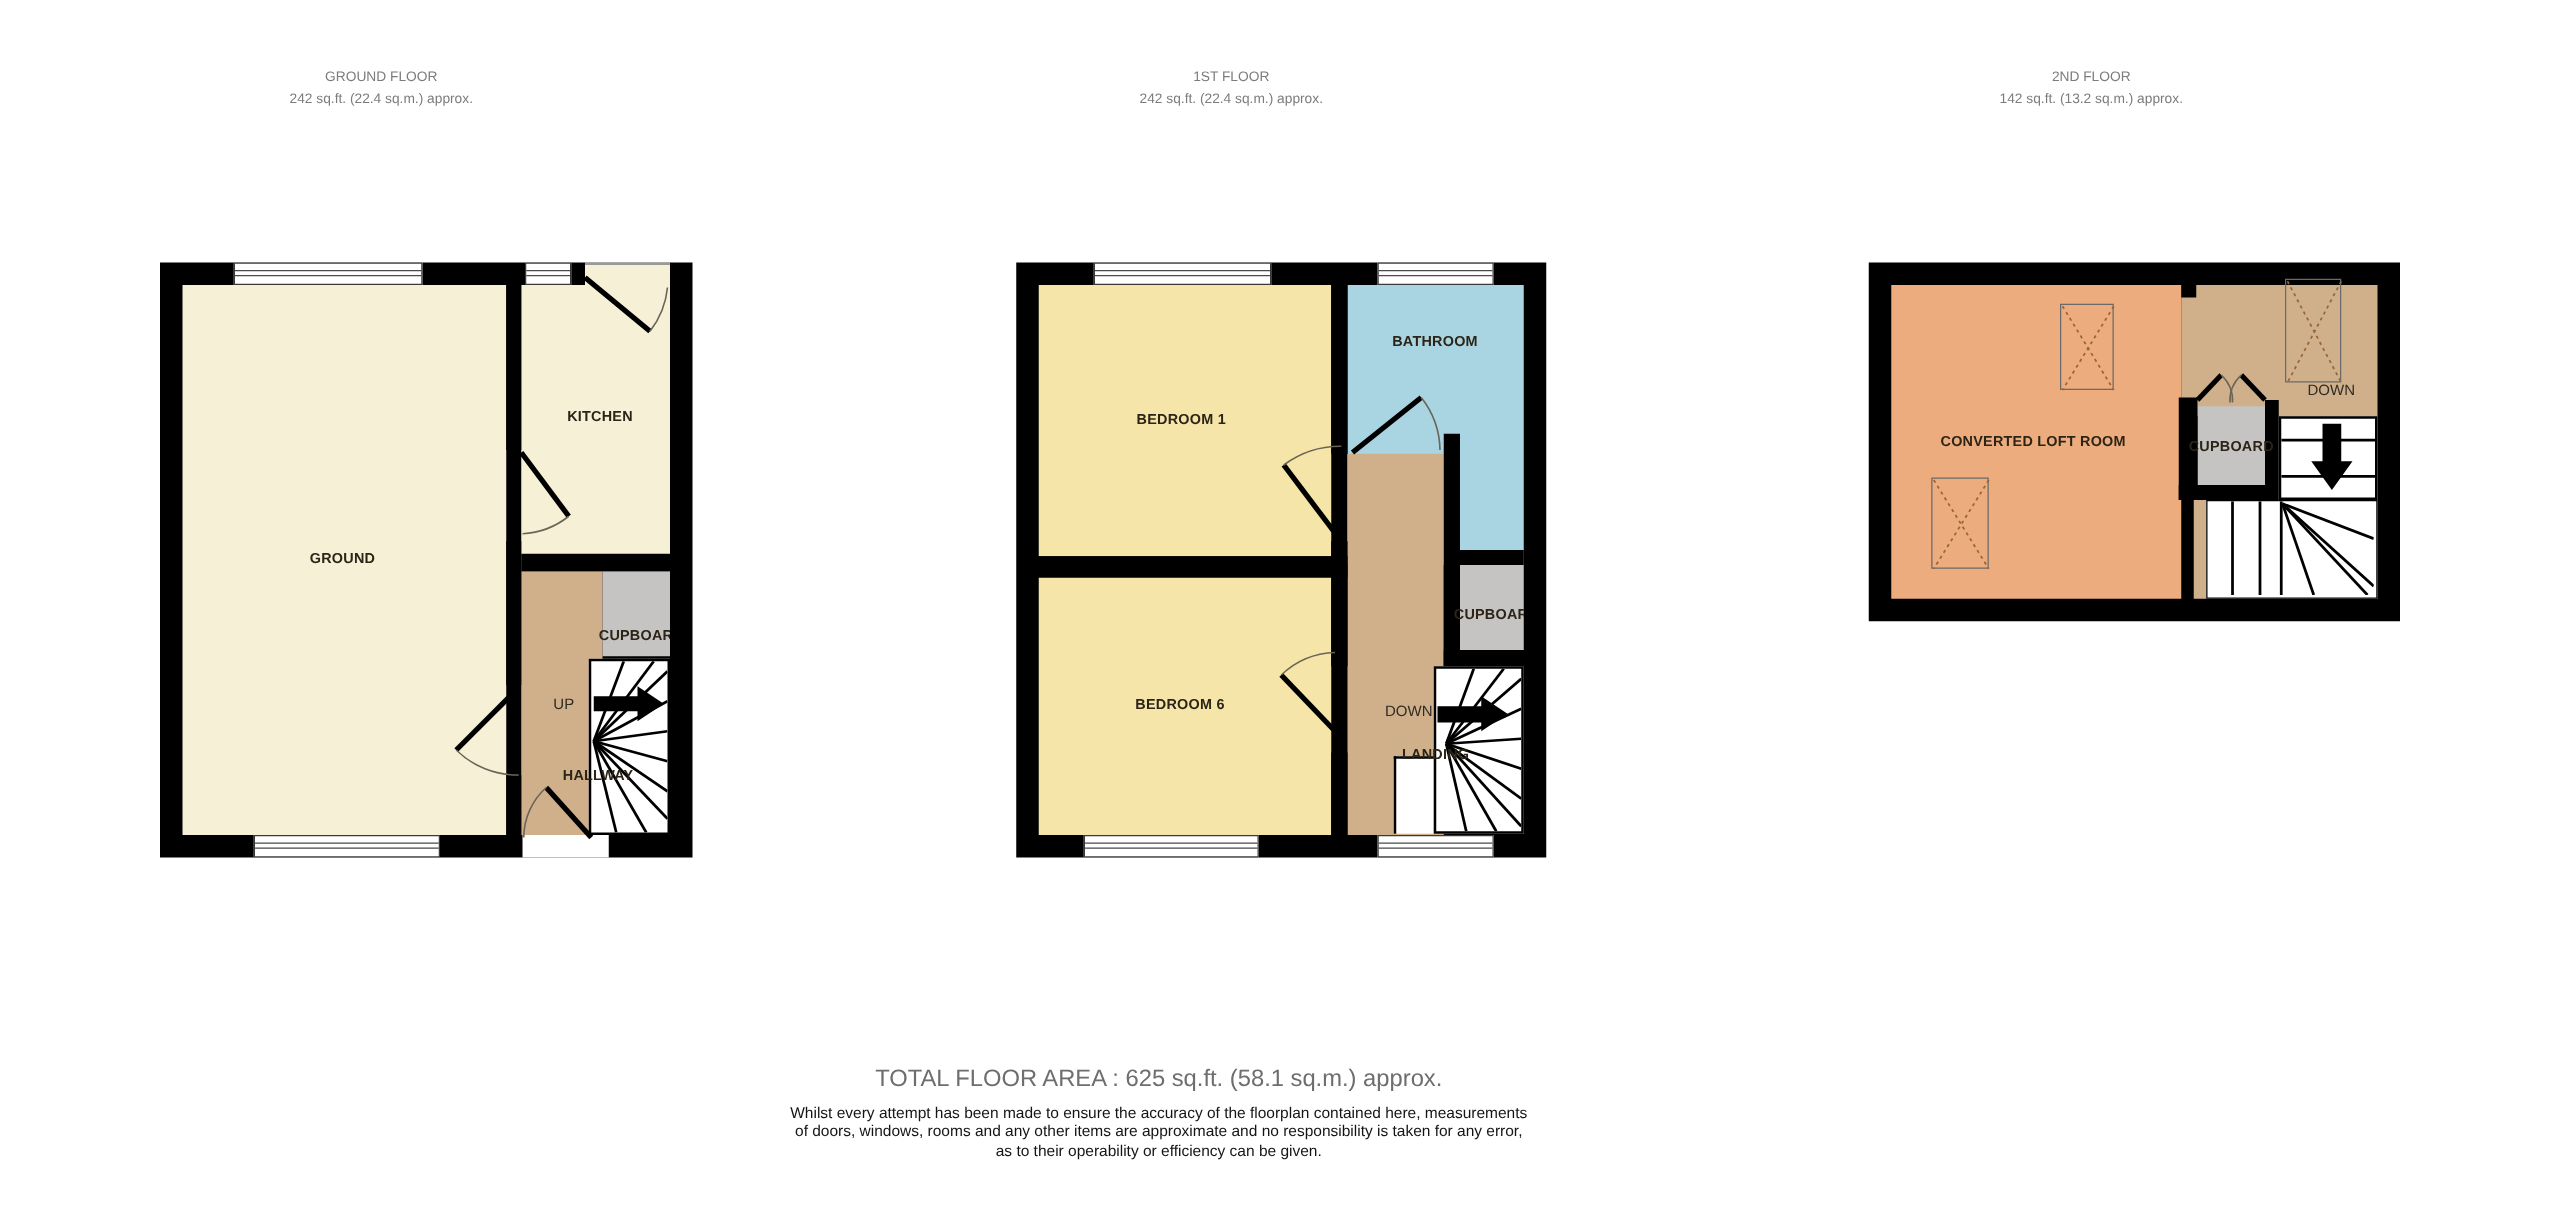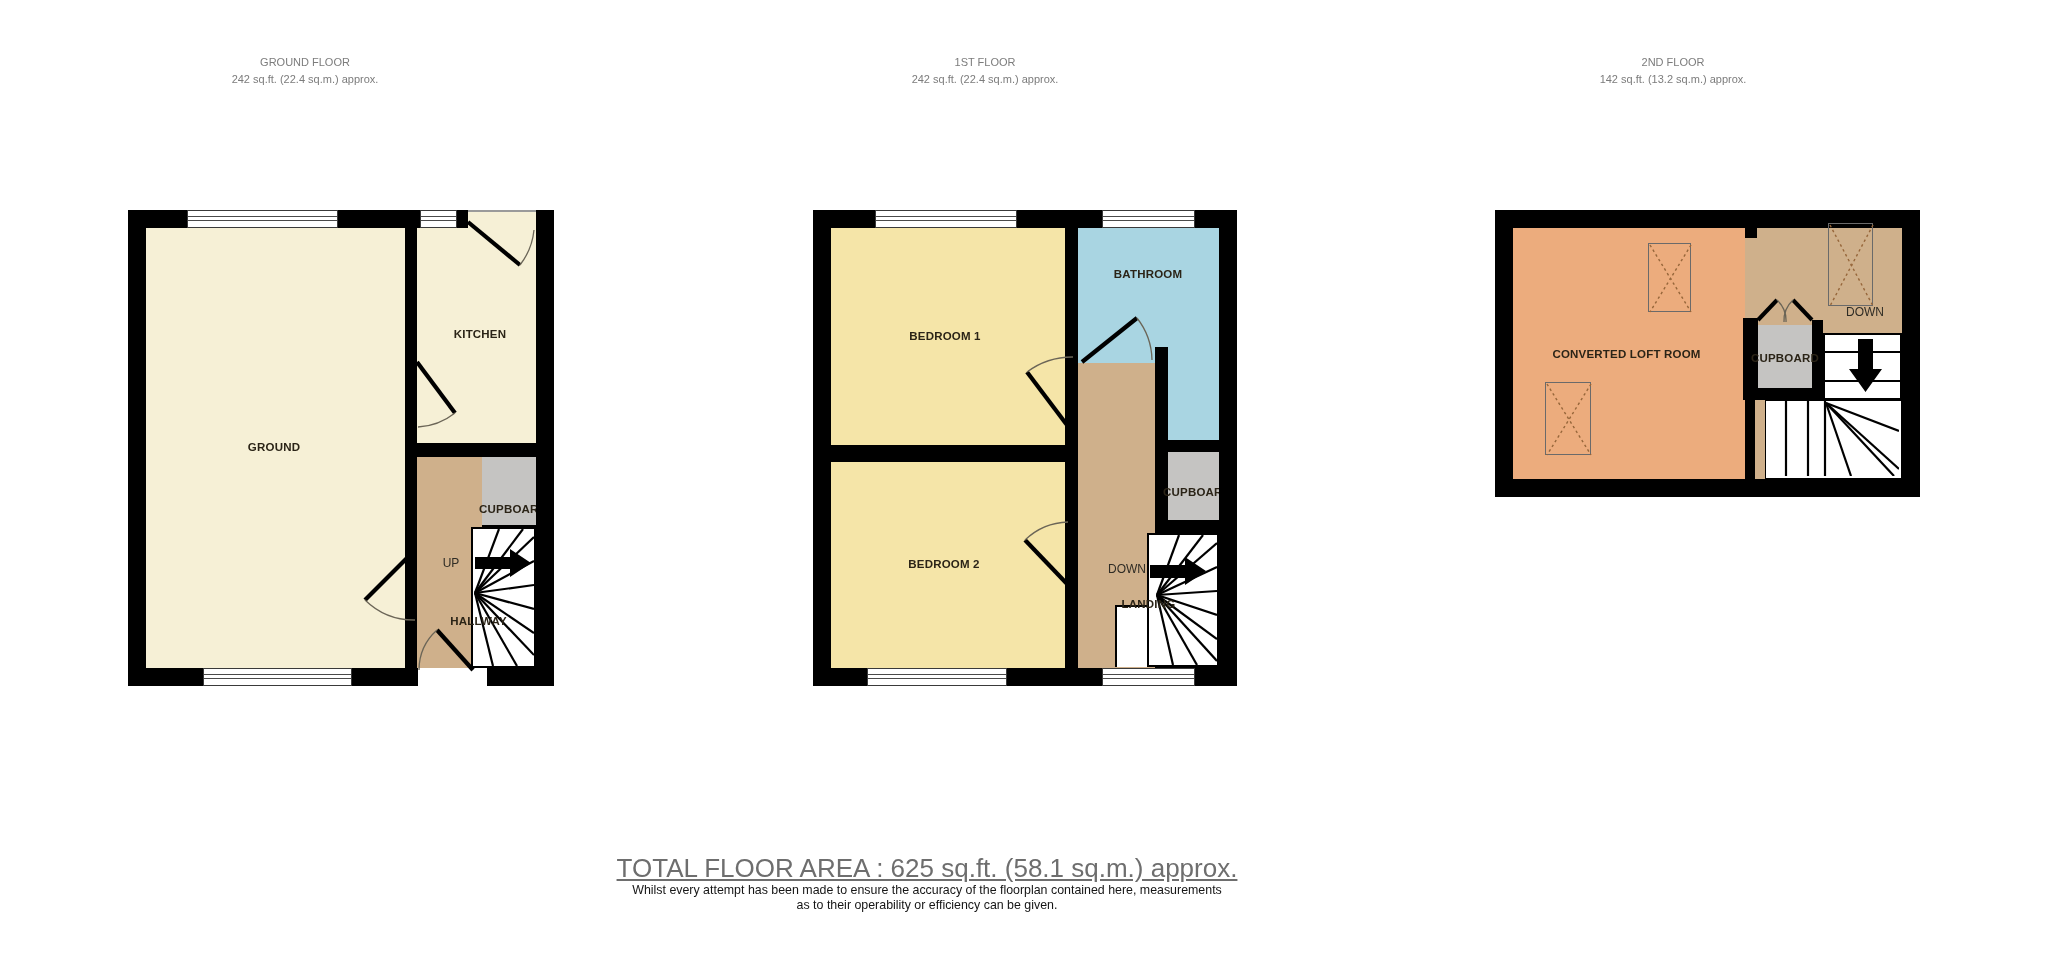--- a/index.html
+++ b/index.html
@@ -14,21 +14,21 @@
   .lbl{position:absolute;font-weight:bold;font-size:11.5px;letter-spacing:.2px;
        color:var(--room_label);text-align:center;white-space:nowrap;z-index:6;}
   .dir{position:absolute;font-size:12px;color:#2f2c25;text-align:center;white-space:nowrap;z-index:6;}
   .clip{position:absolute;overflow:hidden;white-space:nowrap;font-weight:bold;font-size:11.5px;
         letter-spacing:.2px;color:var(--room_label);height:14px;z-index:6;}
   .sky{position:absolute;border:1.3px solid #6a6a6a;box-sizing:border-box;}
   svg.ov{position:absolute;left:0;top:0;z-index:5;pointer-events:none;}
   .floor-title{position:absolute;width:320px;text-align:center;font-size:11px;line-height:17px;
         color:var(--floor_title);}
   .footer-block{position:absolute;left:527px;width:800px;text-align:center;}
-  .total{font-size:26px;color:var(--total_text);text-decoration:underline;}
+  .total{font-size:19px;color:var(--total_text);}
   .disc{font-size:12.4px;line-height:15.4px;color:var(--disclaimer_text);}
 </style>
 </head>
 <body>
 
 <div id="canvas">
 
   <div class="floor-title" style="left:145px;top:54px;">
     <div>GROUND FLOOR</div>
     <div>242 sq.ft. (22.4 sq.m.) approx.</div>
@@ -167,21 +167,21 @@
       </g>
       <g stroke="#6b6557" stroke-width="1.3" fill="none">
         <path d="M324,108 A70,70 0 0 1 339,150"></path>
         <path d="M214,162 A76,76 0 0 1 260,147"></path>
         <path d="M212,330 A65,65 0 0 1 255,312"></path>
       </g>
     </svg>
 
     <div class="lbl" style="left:62px;top:120px;width:140px;">BEDROOM 1</div>
     <div class="lbl" style="left:275px;top:58px;width:120px;">BATHROOM</div>
-    <div class="lbl" style="left:61px;top:348px;width:140px;">BEDROOM 2</div>
+    <div class="lbl" style="left:61px;top:348px;width:140px;">BEDROOM 6</div>
     <div class="clip" style="left:350px;top:276px;width:56px;">CUPBOARD</div>
     <div class="dir" style="left:284px;top:352px;width:60px;">DOWN</div>
     <div class="lbl" style="left:275px;top:388px;width:121px;">LANDING</div>
   </div>
 
   <div class="plan" style="left:1495px;top:210px;width:425px;height:287px;">
     <div class="room" style="left:18px;top:18px;width:232px;height:251px;background:var(--orange);"></div>
     <div class="room" style="left:250px;top:18px;width:157px;height:105px;background:var(--tan);"></div>
     <div class="room" style="left:260px;top:190px;width:10px;height:79px;background:var(--tan);"></div>
     <div class="room" style="left:263px;top:115px;width:54px;height:63px;background:var(--gray);"></div>
@@ -252,16 +252,17 @@
     </svg>
 
     <div class="lbl" style="left:21px;top:138px;width:221px;">CONVERTED LOFT ROOM</div>
     <div class="lbl" style="left:240px;top:142px;width:100px;">CUPBOARD</div>
     <div class="dir" style="left:340px;top:95px;width:60px;">DOWN</div>
   </div>
 
   <div class="footer-block total" style="top:853px;">TOTAL FLOOR AREA : 625 sq.ft. (58.1 sq.m.) approx.</div>
   <div class="footer-block disc" style="top:883px;">
     <div>Whilst every attempt has been made to ensure the accuracy of the floorplan contained here, measurements</div>
+    <div>of doors, windows, rooms and any other items are approximate and no responsibility is taken for any error,</div>
     <div>as to their operability or efficiency can be given.</div>
   </div>
 
 </div>
 
 </body></html>

